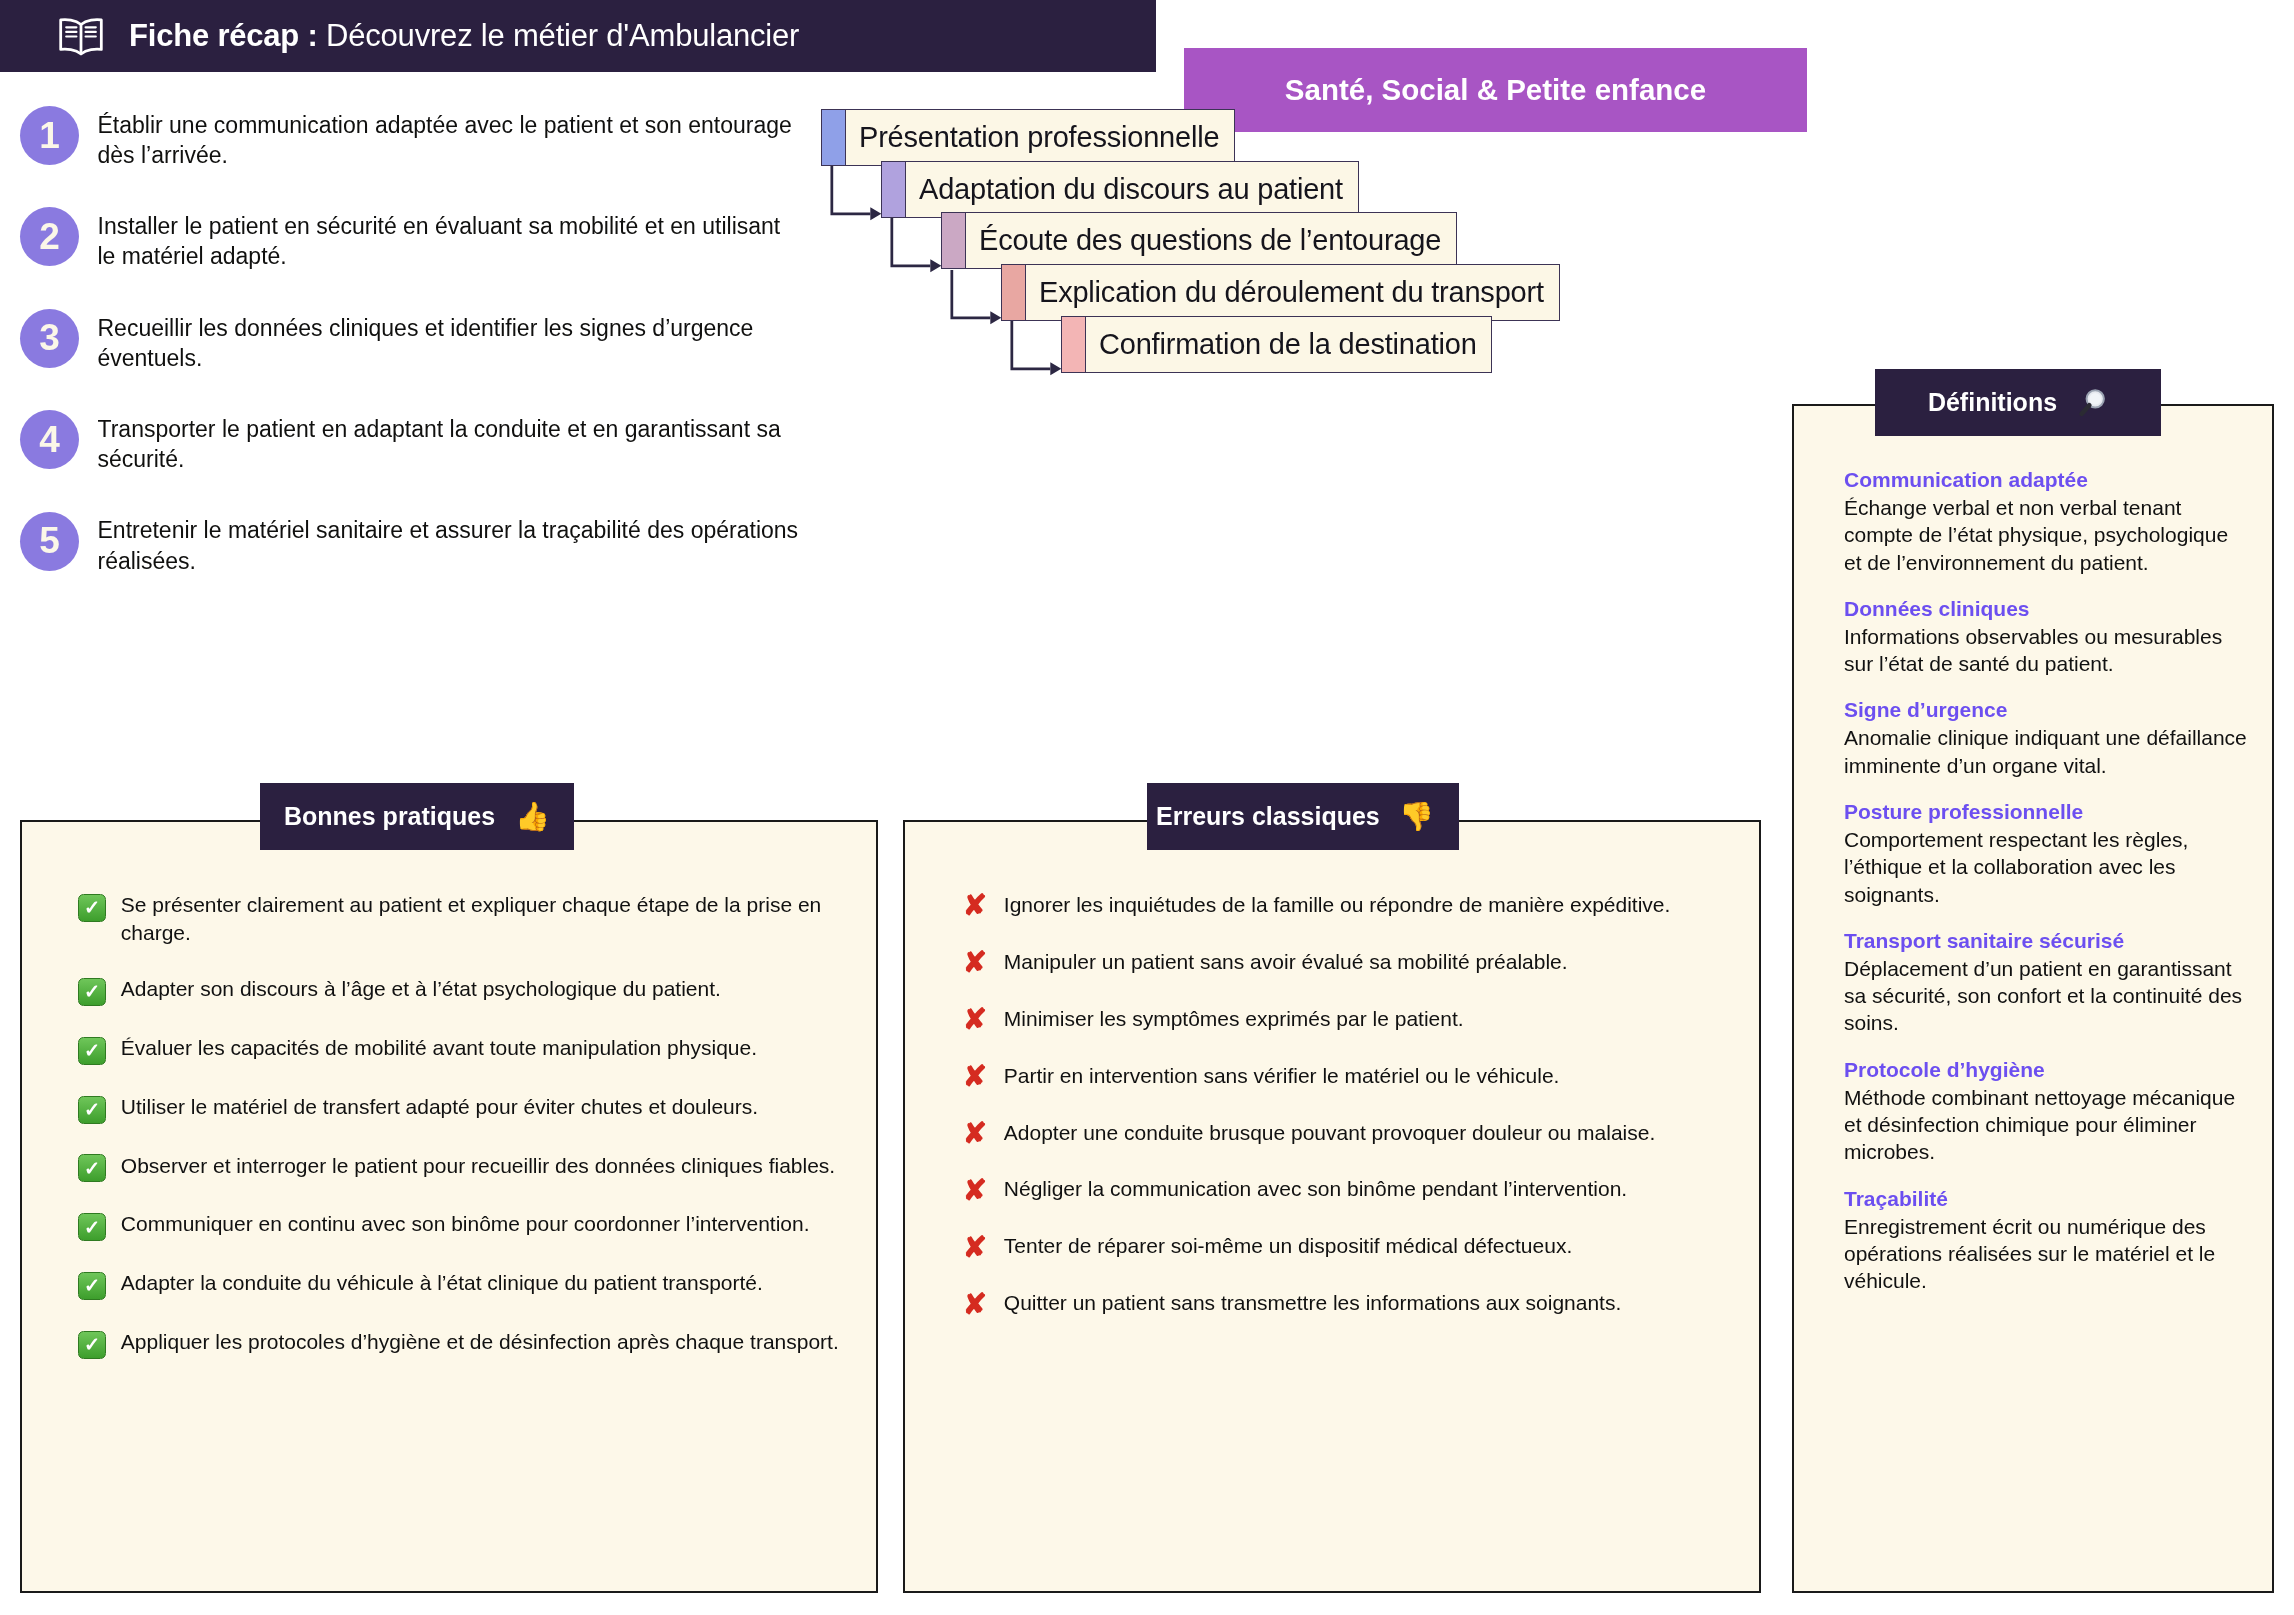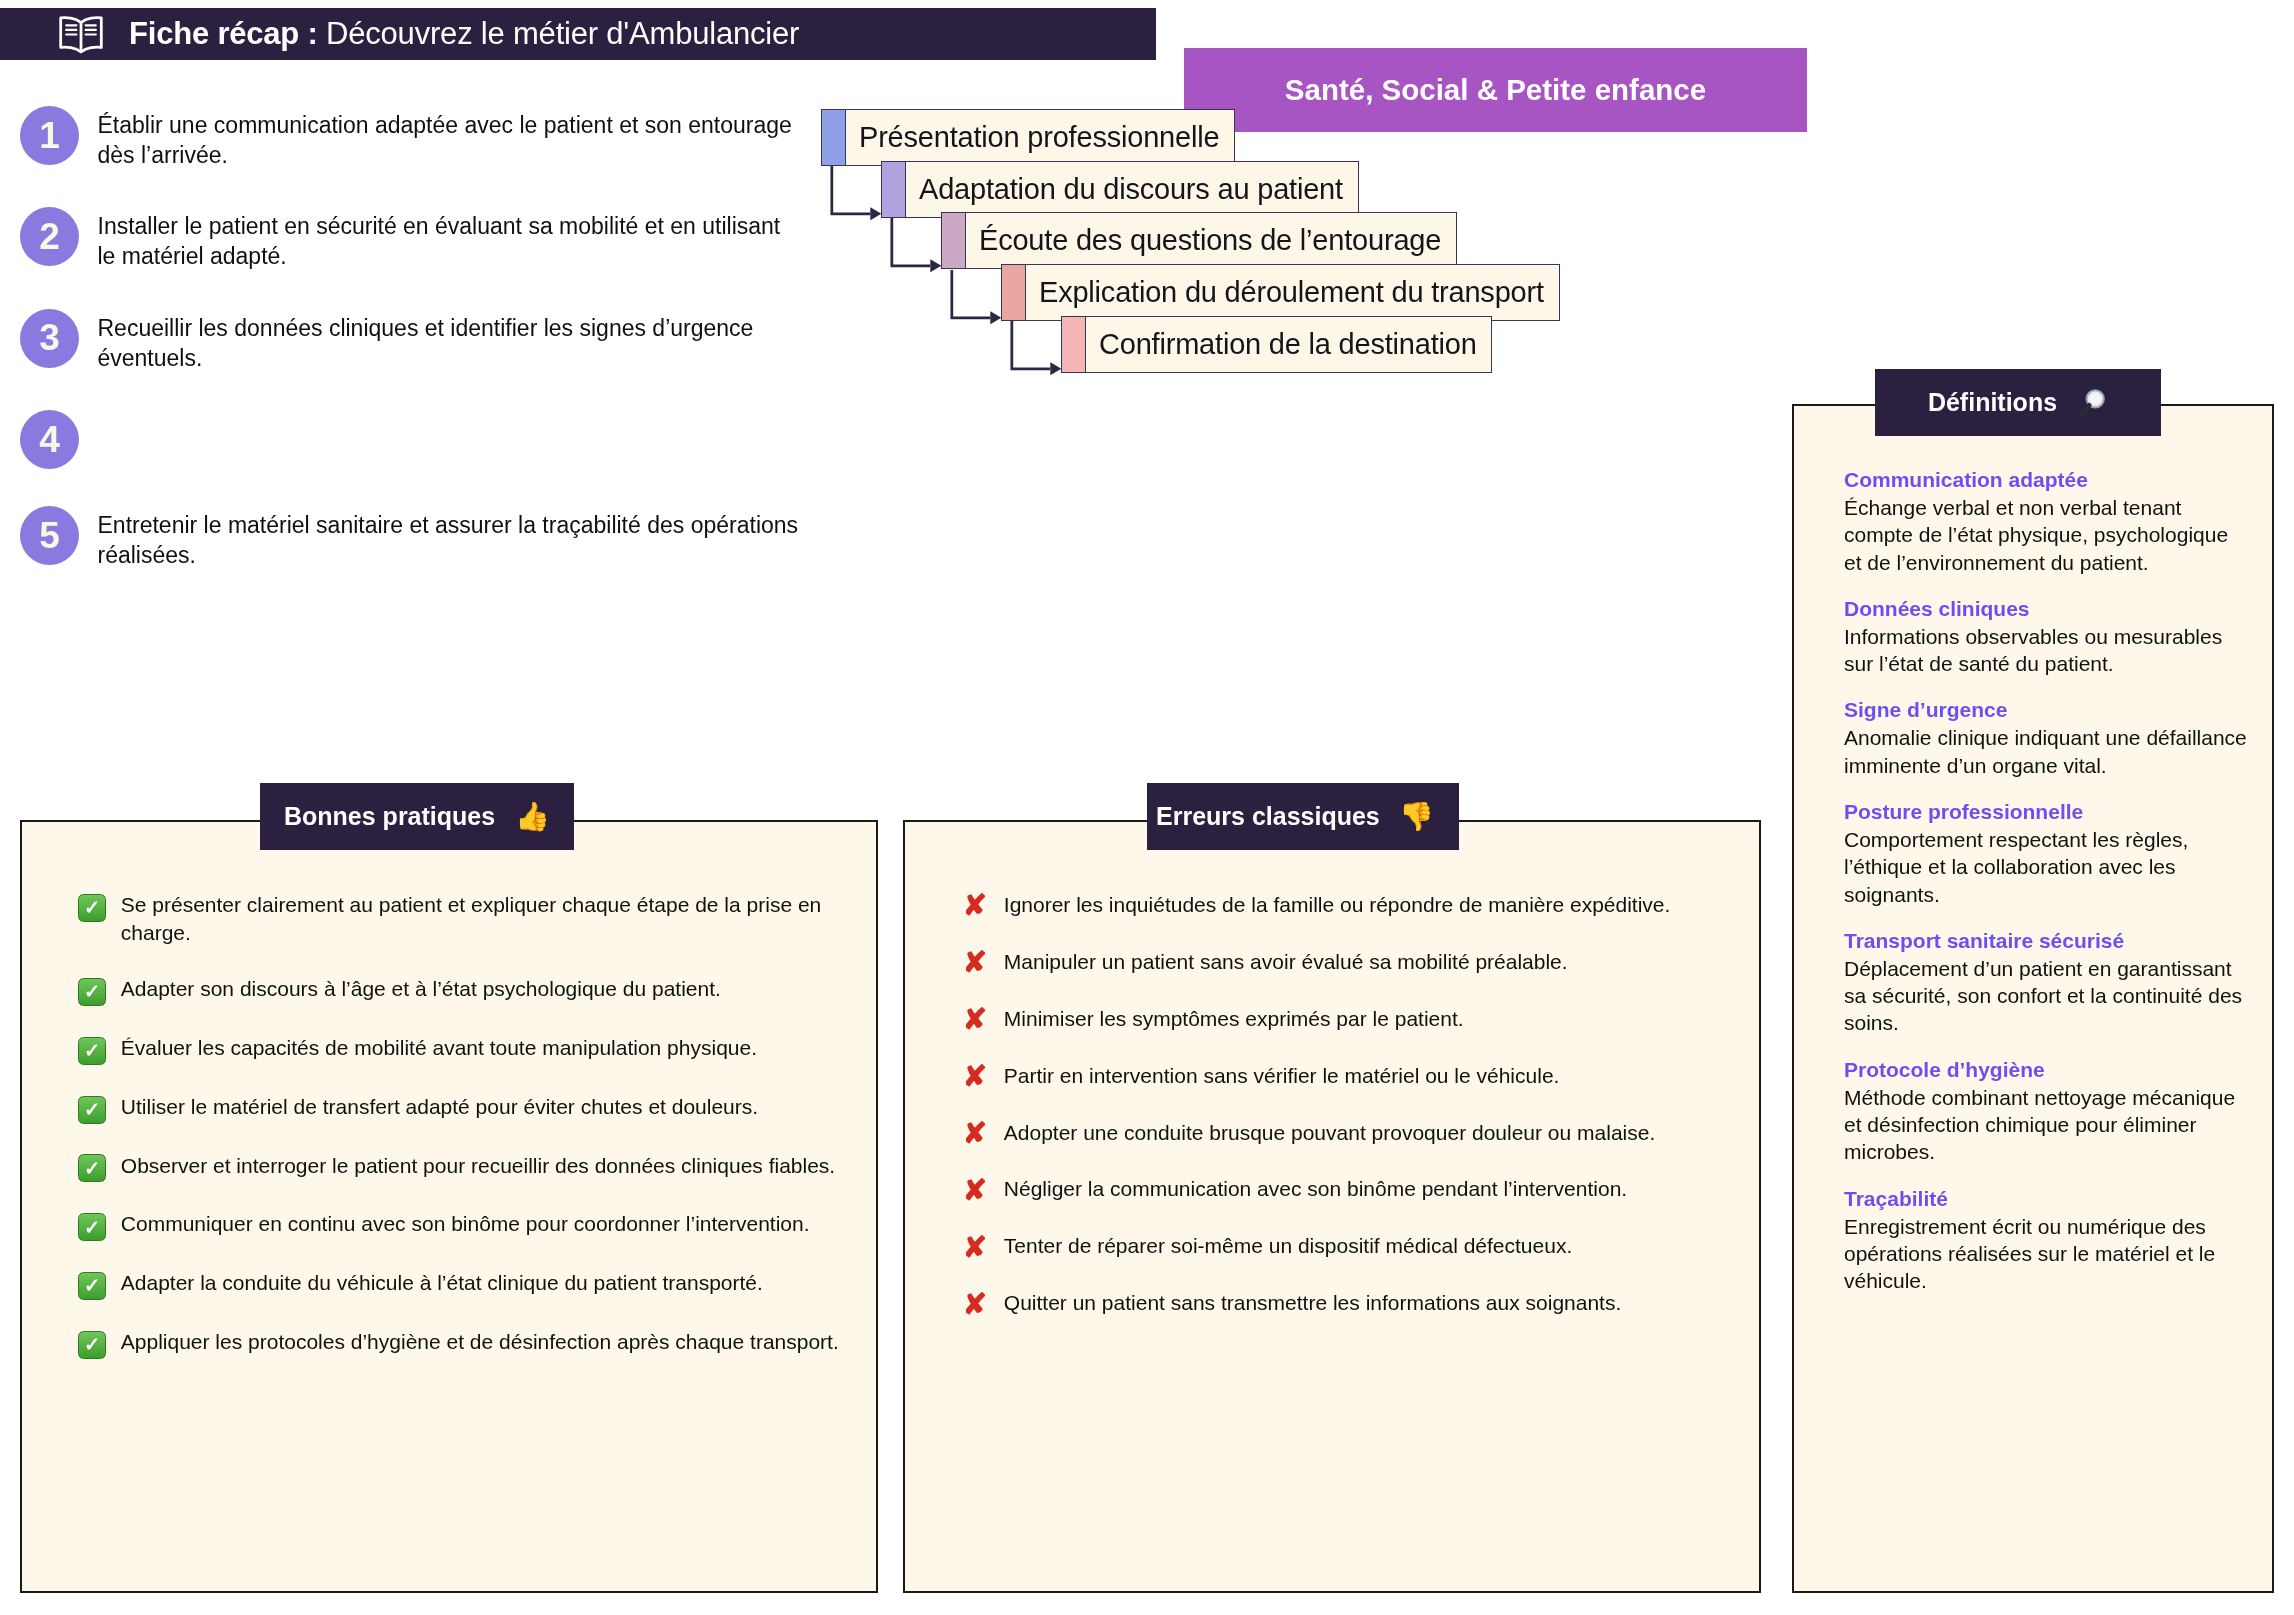--- a/index.html
+++ b/index.html
@@ -6,21 +6,21 @@
   html,body { width:2294px; height:1615px; }
   body {
     background:#ffffff;
     font-family:"Liberation Sans", sans-serif;
     position:relative;
     overflow:hidden;
   }
 
   
   .header-bar{
-    position:absolute; left:0; top:8px; height:52px; width:1156px;
+    position:absolute; left:0; top:0; height:72px; width:1156px;
     background:#2b2040; display:flex; align-items:center; padding-left:57px;
   }
   .book-icon{ width:48px; height:41px; flex:0 0 auto; margin-right:24px; }
   .header-title{ font-size:31px; color:#ffffff; white-space:nowrap; letter-spacing:-0.2px; }
   .header-title b{ font-weight:bold; }
   .header-title span.light{ font-weight:400; }
 
   .header-badge{
     position:absolute; left:1184px; top:0; height:84px; width:623px;
     background:#a855c4; display:flex; align-items:center; justify-content:center;margin-top:48px;
@@ -113,20 +113,21 @@
   <div class="step">
     <div class="step-num">2</div>
     <div class="step-text">Installer le patient en sécurité en évaluant sa mobilité et en utilisant le matériel adapté.</div>
   </div>
   <div class="step">
     <div class="step-num">3</div>
     <div class="step-text">Recueillir les données cliniques et identifier les signes d’urgence éventuels.</div>
   </div>
   <div class="step">
     <div class="step-num">4</div>
+    <div class="step-text">Transporter le patient en adaptant la conduite et en garantissant sa sécurité.</div>
   </div>
   <div class="step">
     <div class="step-num">5</div>
     <div class="step-text">Entretenir le matériel sanitaire et assurer la traçabilité des opérations réalisées.</div>
   </div>
 </div>
 
 <div class="flow">
 
   <div class="flow-conn" style="left:9.2px; top:57px;">

